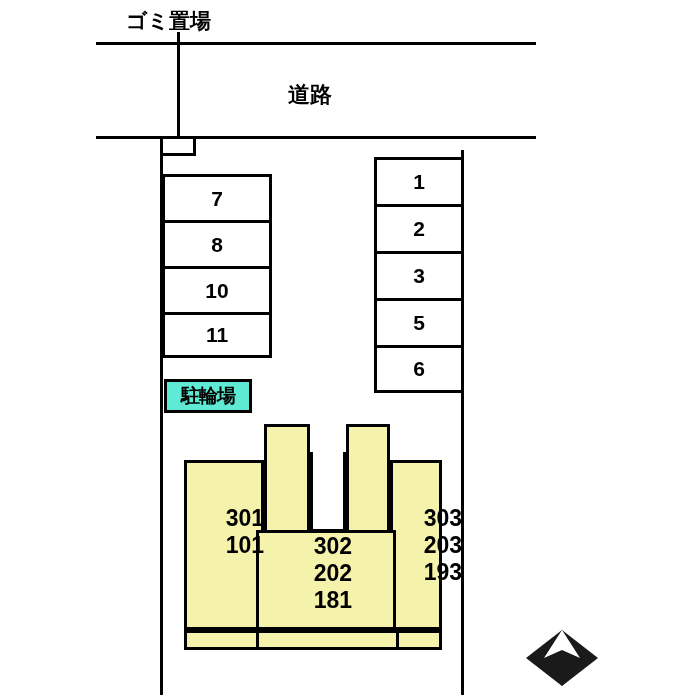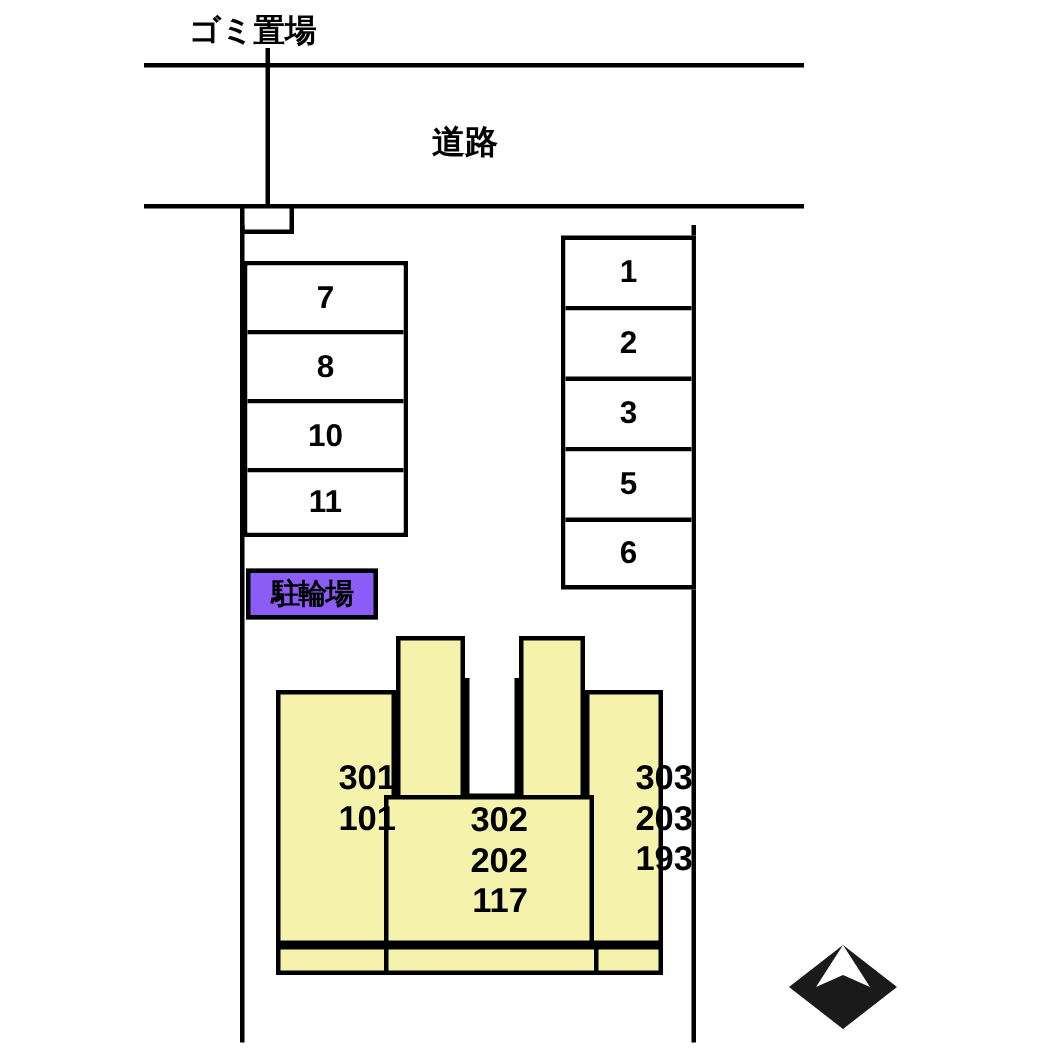--- a/index.html
+++ b/index.html
@@ -57,21 +57,21 @@
     font-size:21px;font-weight:bold;
     background:#ffffff;
   }
   .cell:last-child{border-bottom:none;}
 
   
   .bike{
     position:absolute;
     border:3px solid #000;
     box-sizing:border-box;
-    background:#8b5cf6;
+    background:#5eead4;
     display:flex;align-items:center;justify-content:center;
     font-size:19px;font-weight:bold;
     letter-spacing:-1px;
   }
 
   
   .bldg{
     position:absolute;
     background:#f5f2ab;
     border:3px solid #000;
@@ -146,21 +146,21 @@
   <div class="vline" style="left:396px;top:630px;height:20px;"></div>
 
   <div class="unitlabel" style="left:188px;top:505px;width:76px;">
     <div>301</div>
     <div>101</div>
   </div>
 
   <div class="unitlabel" style="left:272px;top:533px;width:80px;">
     <div>302</div>
     <div>202</div>
-    <div>117</div>
+    <div>181</div>
   </div>
 
   <div class="unitlabel" style="left:392px;top:505px;width:70px;">
     <div>303</div>
     <div>203</div>
     <div>193</div>
   </div>
 
   <div class="compass" style="left:522px;top:622px;">
     <svg width="80" height="72" viewBox="0 0 80 72">

